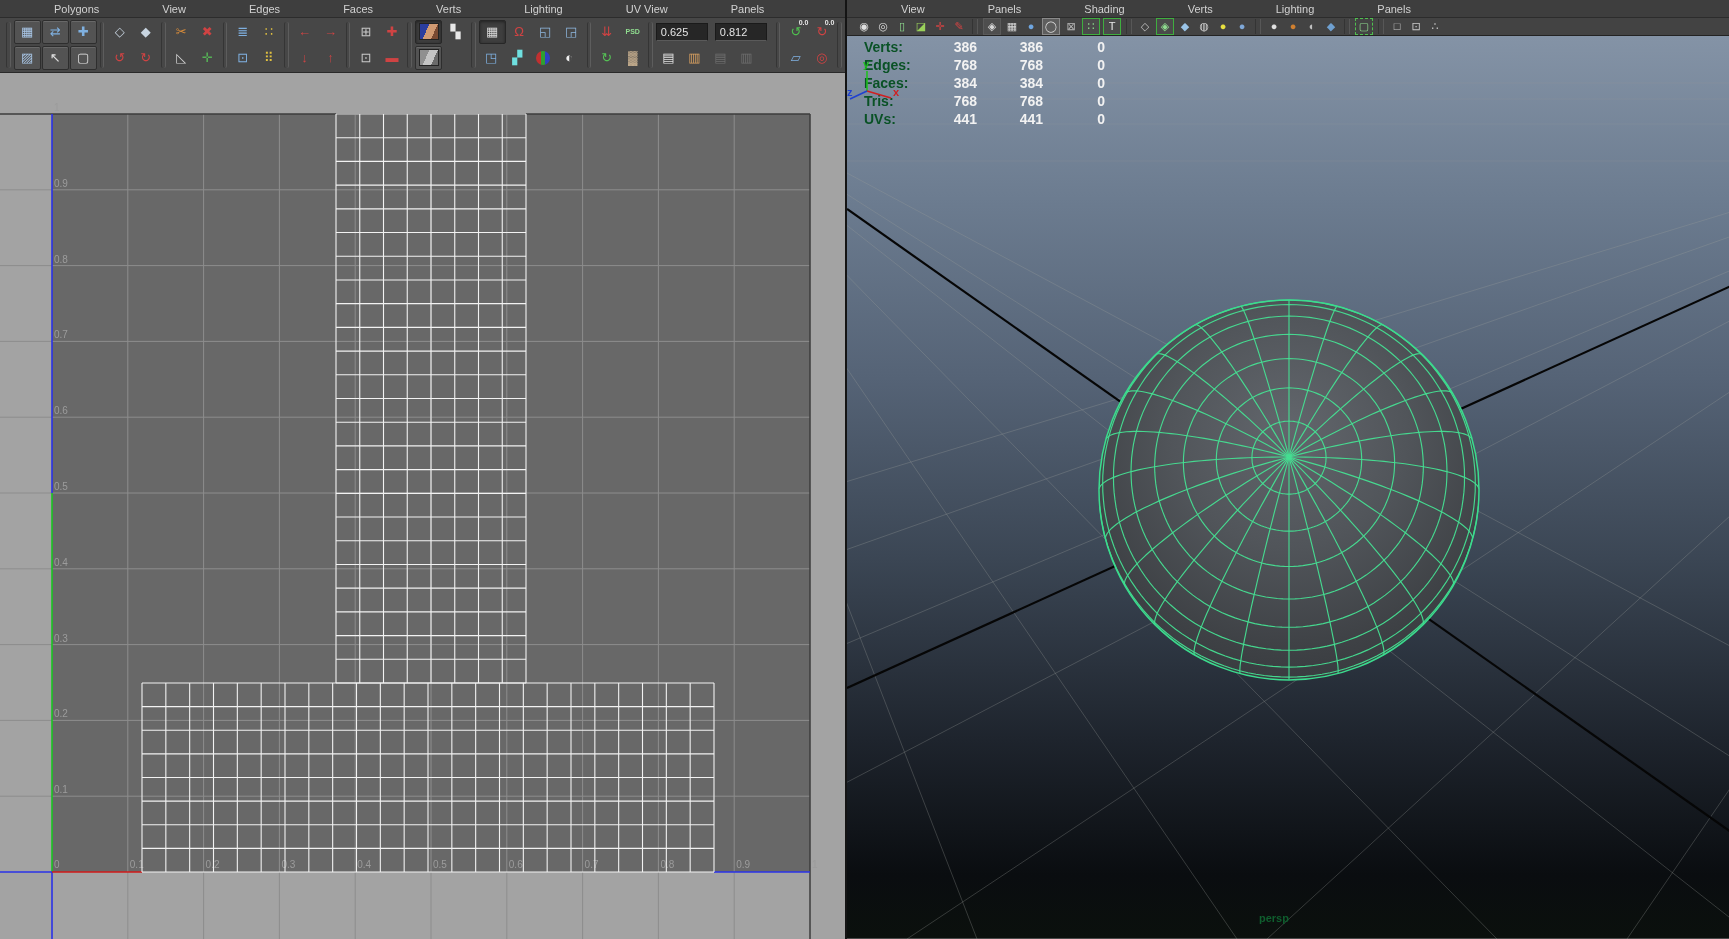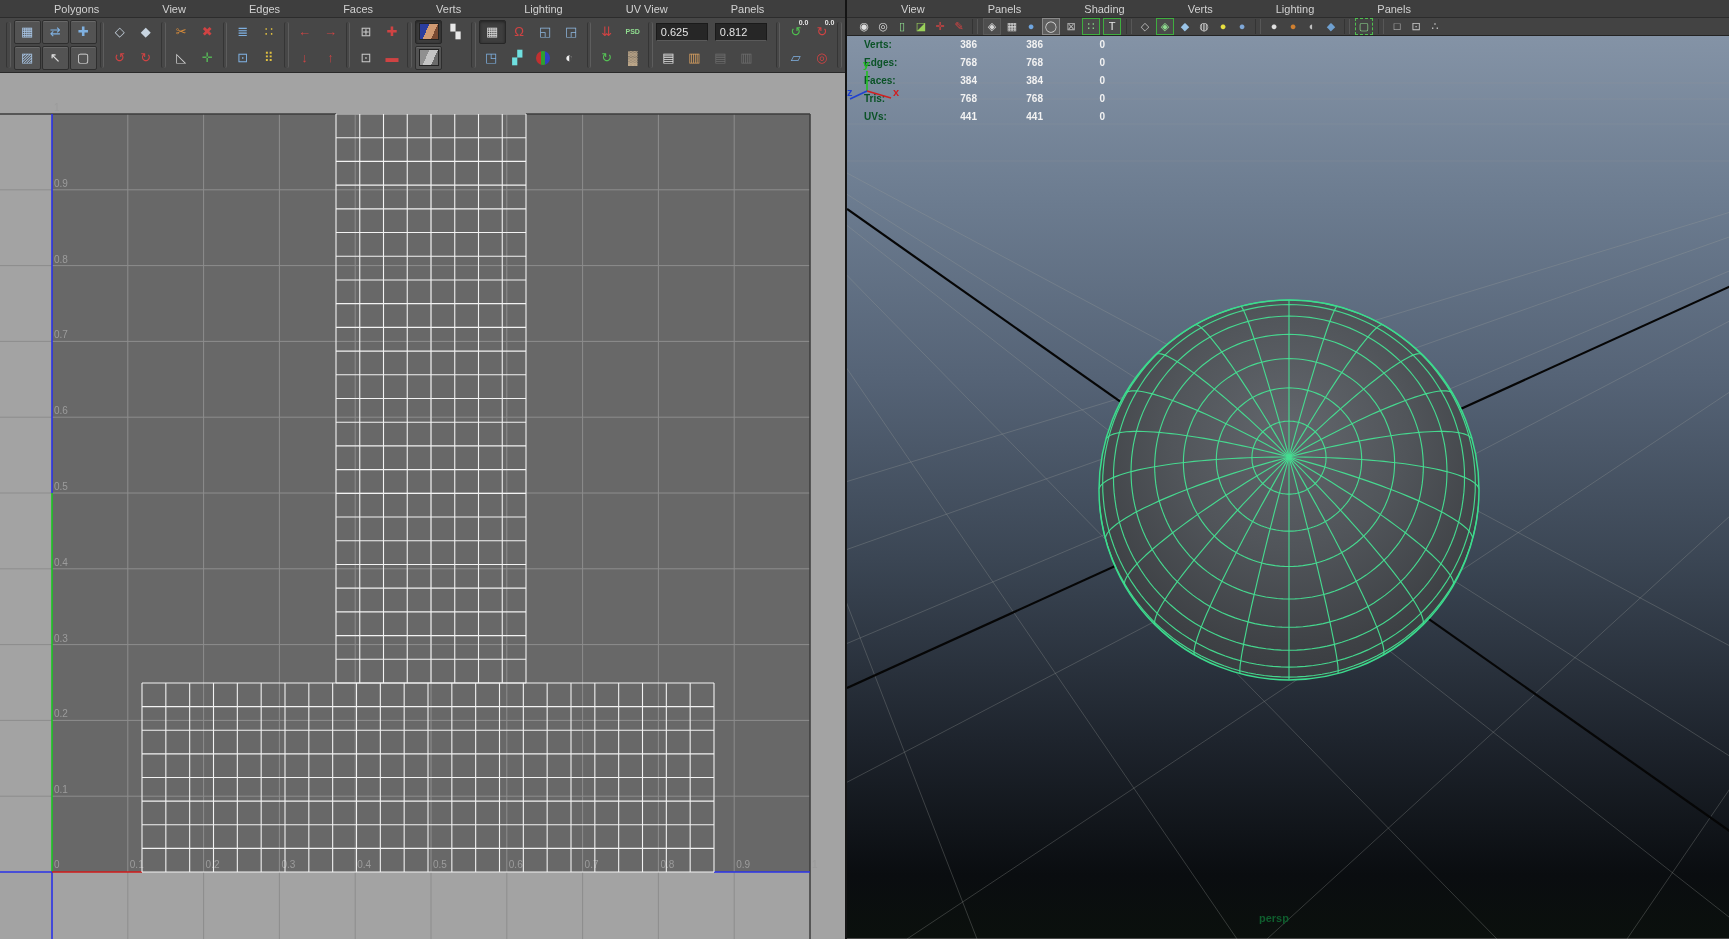--- a/index.html
+++ b/index.html
@@ -46,21 +46,21 @@
   .rt-icon.framed{border:1px solid #5a5a5a;background:#4e4e4e;}
   .rt-icon.framed-green{border:1px solid #3fae3f;background:#4a4a4a;}
   .rt-icon.selected{border:1px solid #8a8a8a;background:#5e5e5e;}
   .rt-icon.dashed-green{border:1px dashed #4fc04f;}
   .rt-sep{width:4px;height:15px;border-left:1px solid #343434;border-right:1px solid #575757;margin:0 2px;}
   #viewport{position:absolute;top:36px;left:0;right:0;bottom:0;
             background:linear-gradient(180deg,#8493a6 0%,#6c7c90 18%,#556376 38%,#3b4654 58%,#1e242d 78%,#0a0d10 93%,#0b100d 100%);
             border-bottom:1px solid #4a4a4a;box-sizing:border-box;}
   #viewport svg{position:absolute;top:0;left:0;}
   
-  #hud{position:absolute;top:3px;left:0;width:300px;font-size:10px;font-weight:bold;z-index:3;}
+  #hud{position:absolute;top:3px;left:0;width:300px;font-size:14px;font-weight:bold;z-index:3;}
   .hud-row{position:relative;height:18px;}
   .hud-label{position:absolute;left:17px;color:#0a5226;}
   .hud-c1{position:absolute;left:58px;width:72px;text-align:right;color:#f2f2f2;}
   .hud-c2{position:absolute;left:130px;width:66px;text-align:right;color:#f2f2f2;}
   .hud-c3{position:absolute;left:196px;width:62px;text-align:right;color:#f2f2f2;}
   #persp-label{position:absolute;left:412px;top:876px;color:#0f5e2e;font-size:11px;font-weight:bold;z-index:3;}
   #axis-gizmo{position:absolute;left:8px;top:855px;z-index:3;}
 </style>
 </head>
 <body>

